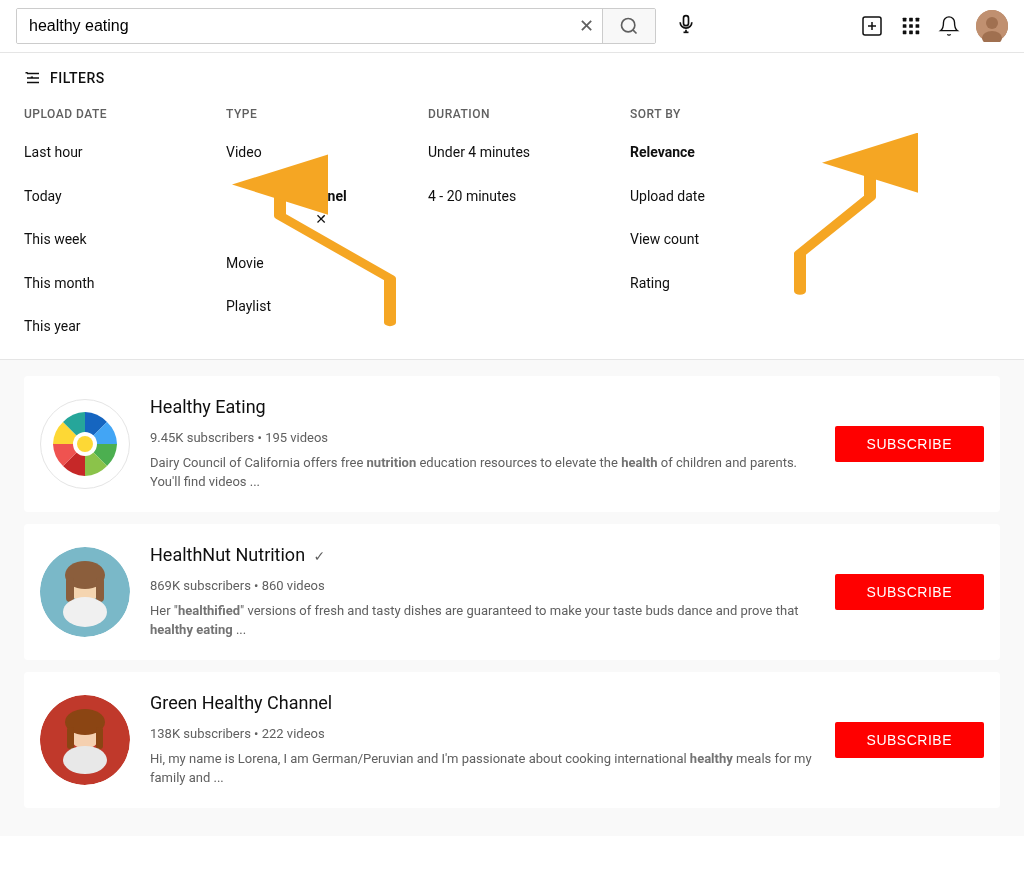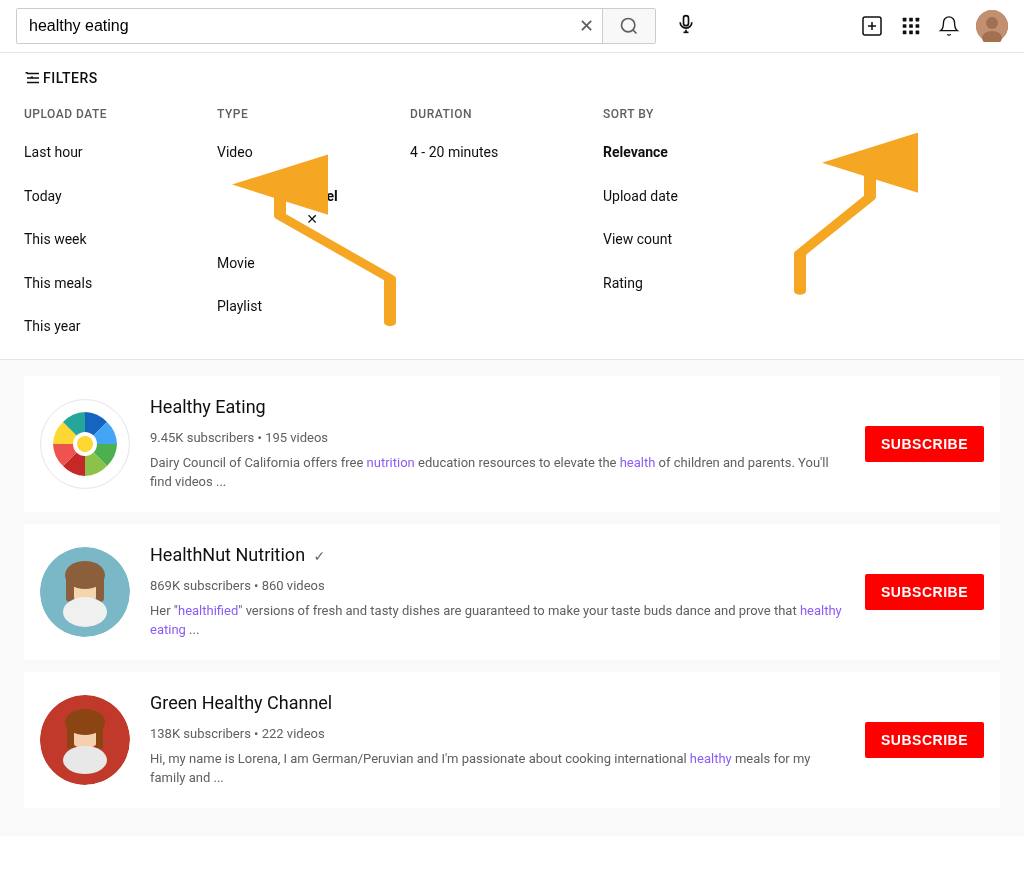--- a/index.html
+++ b/index.html
@@ -85,31 +85,31 @@
     }
 
     
     .filters-section {
       padding: 16px 24px;
       border-bottom: 1px solid #e5e5e5;
     }
     .filters-header {
       display: flex;
       align-items: center;
-      gap: 1px;
+      gap: 8px;
       margin-bottom: 20px;
       font-weight: 500;
       font-size: 14px;
       letter-spacing: 0.5px;
       color: #0f0f0f;
     }
     .filters-grid {
       display: grid;
       grid-template-columns: 190px 190px 190px 250px 190px;
-      gap: 3px;
+      gap: 12px;
     }
     .filter-col { }
     .filter-col-header {
       font-size: 12px;
       font-weight: 500;
       color: #606060;
       letter-spacing: 0.5px;
       text-transform: uppercase;
       margin-bottom: 16px;
     }
@@ -174,28 +174,28 @@
       font-size: 13px;
       color: #606060;
       margin-bottom: 8px;
       margin-top: 13px;
     }
     .channel-desc {
       font-size: 13px;
       color: #606060;
       line-height: 1.5;
     }
-    .channel-desc strong { color: #8b5cf6; font-weight: 400; }
+    .channel-desc strong { color: #737373; font-weight: 700; }
     .subscribe-btn {
       background: #ff0000;
       color: #fff;
       border: none;
-      padding: 10px 16px;
+      padding: 10px 32px;
       font-size: 14px;
-      font-weight: 700;
+      font-weight: 400;
       letter-spacing: 0.5px;
       cursor: pointer;
       border-radius: 2px;
       flex-shrink: 0;
     }
 
     
     .annotation-overlay {
       position: absolute;
       top: 0; left: 0;
@@ -294,37 +294,38 @@
       </svg>
       <span>FILTERS</span>
     </div>
     <div class="filters-grid">
 
       <div class="filter-col">
         <div class="filter-col-header">UPLOAD DATE</div>
         <div class="filter-item">Last hour</div>
         <div class="filter-item">Today</div>
         <div class="filter-item">This week</div>
-        <div class="filter-item">This meals</div>
+        <div class="filter-item">This month</div>
         <div class="filter-item">This year</div>
       </div>
 
       <div class="filter-col">
         <div class="filter-col-header">TYPE</div>
         <div class="filter-item">Video</div>
         <div class="filter-item channel-selected">
           <span>Channel</span>
           <span class="channel-x">✕</span>
         </div>
         <div class="filter-item">Movie</div>
         <div class="filter-item">Playlist</div>
       </div>
 
       <div class="filter-col">
         <div class="filter-col-header">DURATION</div>
+        <div class="filter-item">Under 4 minutes</div>
         <div class="filter-item">4 - 20 minutes</div>
       </div>
 
 
       <div class="filter-col">
         <div class="filter-col-header">SORT BY</div>
         <div class="filter-item sort-relevance">Relevance</div>
         <div class="filter-item">Upload date</div>
         <div class="filter-item">View count</div>
         <div class="filter-item">Rating</div>

